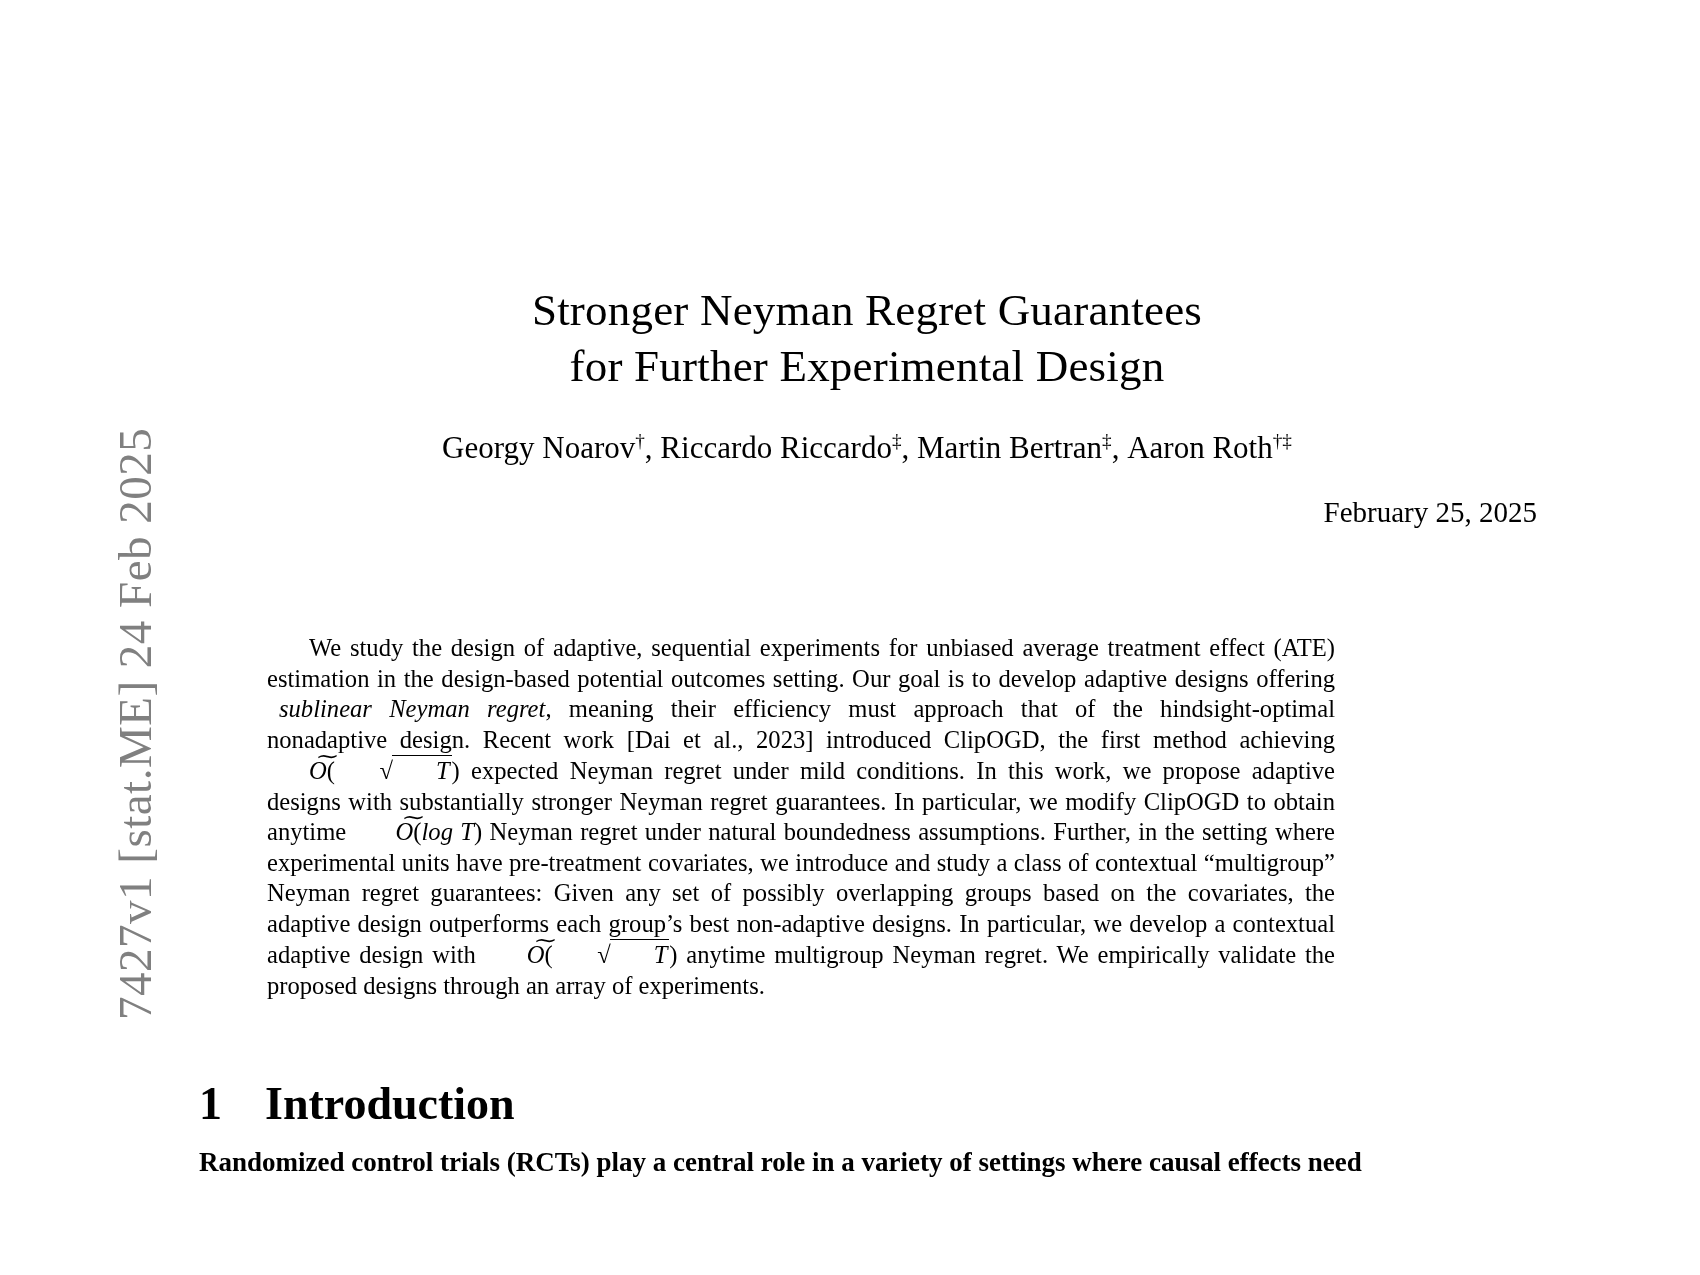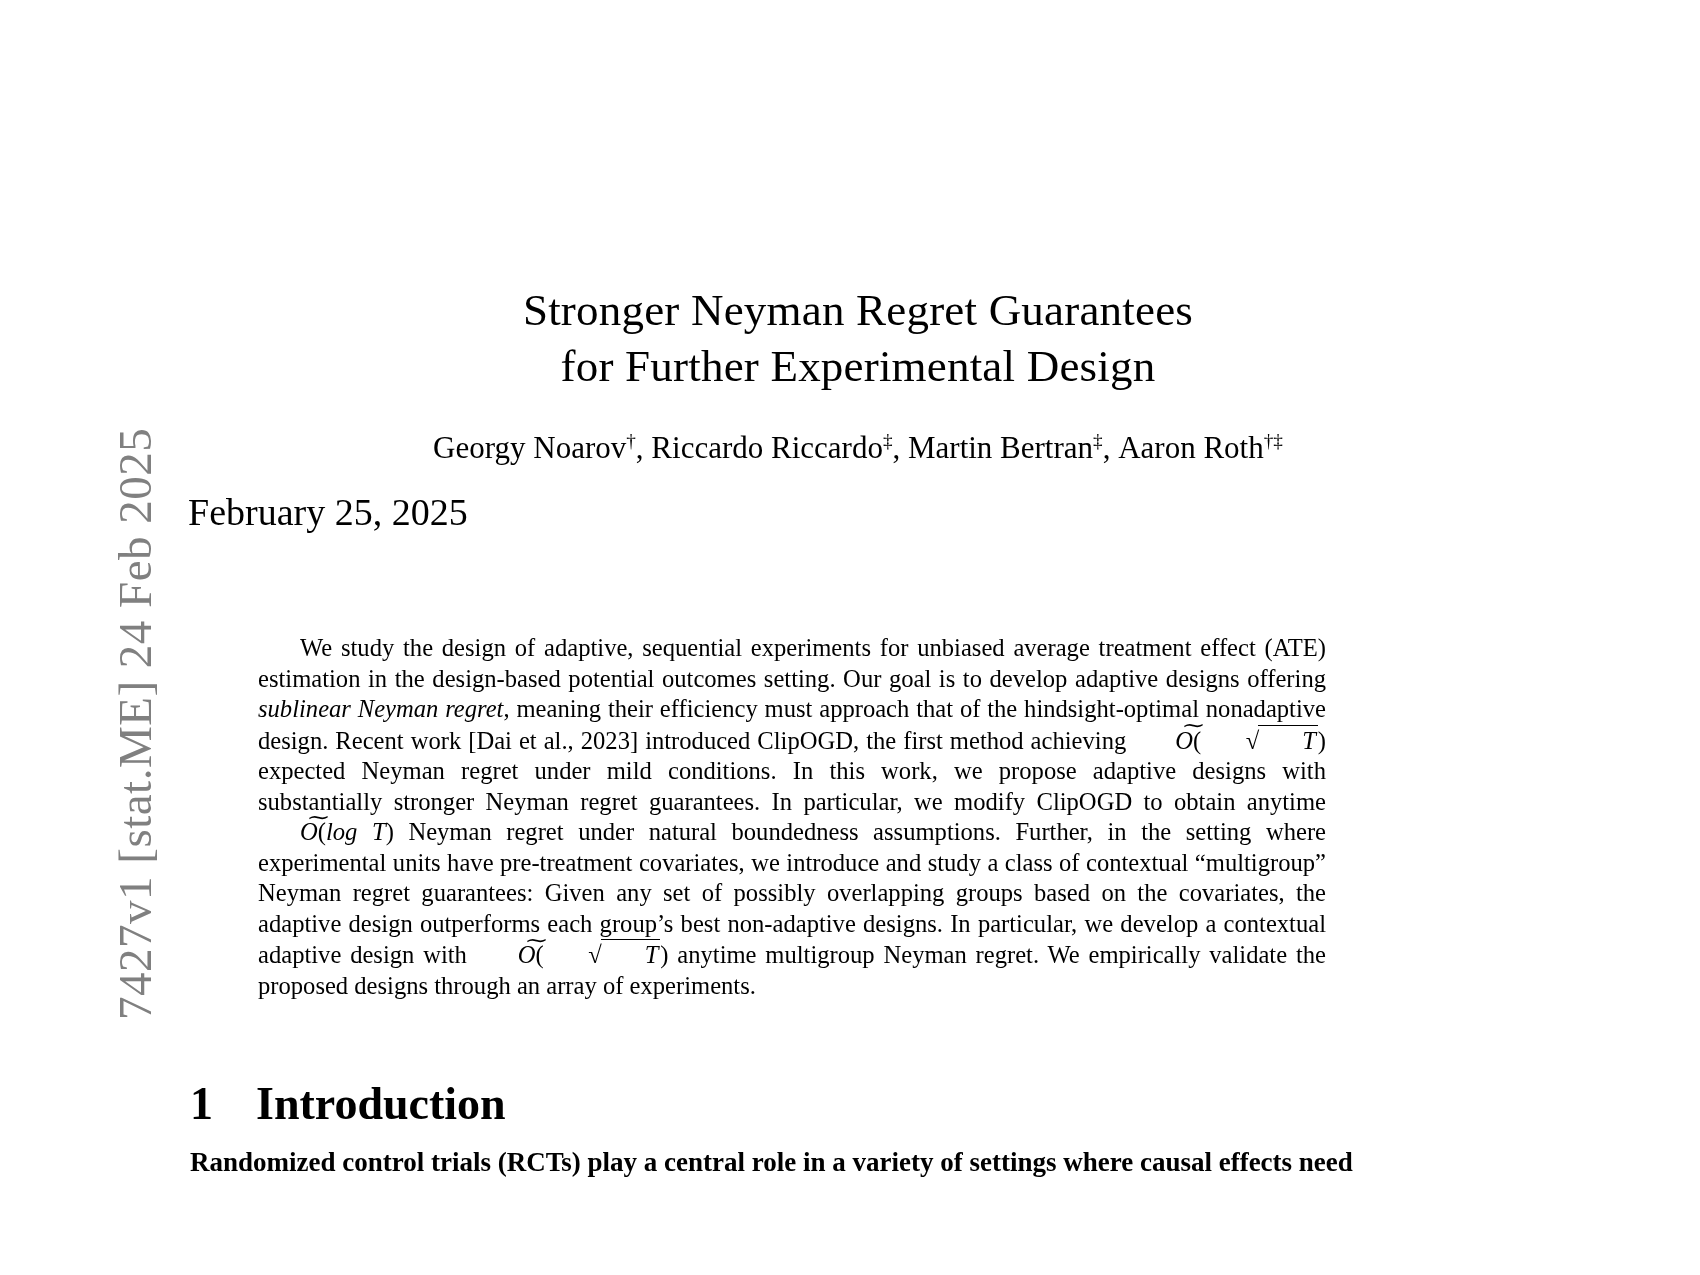--- a/index.html
+++ b/index.html
@@ -31,21 +31,21 @@
     letter-spacing: 0.5px;
     white-space: nowrap;
     text-align: left;
     line-height: 70px;
     pointer-events: none;
   }
 
   
   #page {
     position: absolute;
-    left: 8px;
+    left: 17px;
     top: 0;
     width: 1508px;
     height: 1275px;
   }
 
   .title-block {
     position: absolute;
     left: 180px;
     top: 282px;
     width: 1340px;
@@ -76,22 +76,22 @@
     font-size: 0.62em;
     vertical-align: super;
     line-height: 0;
   }
 
   .paper-date {
     position: absolute;
     left: 180px;
     top: 494px;
     width: 1340px;
-    text-align: left;
-    font-size: 38px;
+    text-align: right;
+    font-size: 29px;
     line-height: 36px;
   }
 
   
   .abstract-heading {
     position: absolute;
     left: 250px;
     top: 594px;
     width: 1070px;
     text-align: center;
@@ -109,20 +109,21 @@
     text-align: justify;
     text-justify: inter-word;
     hyphens: none;
   }
   .abstract-body p {
     margin: 0;
     text-indent: 42px;
   }
   .abstract-body i, .it {
     font-style: italic;
+    margin-left: 12px;
   }
 
   
   .math {
     font-family: "Liberation Serif", "DejaVu Serif", serif;
     font-style: italic;
     white-space: nowrap;
   }
   .math .up { font-style: normal; }
   .otilde {

